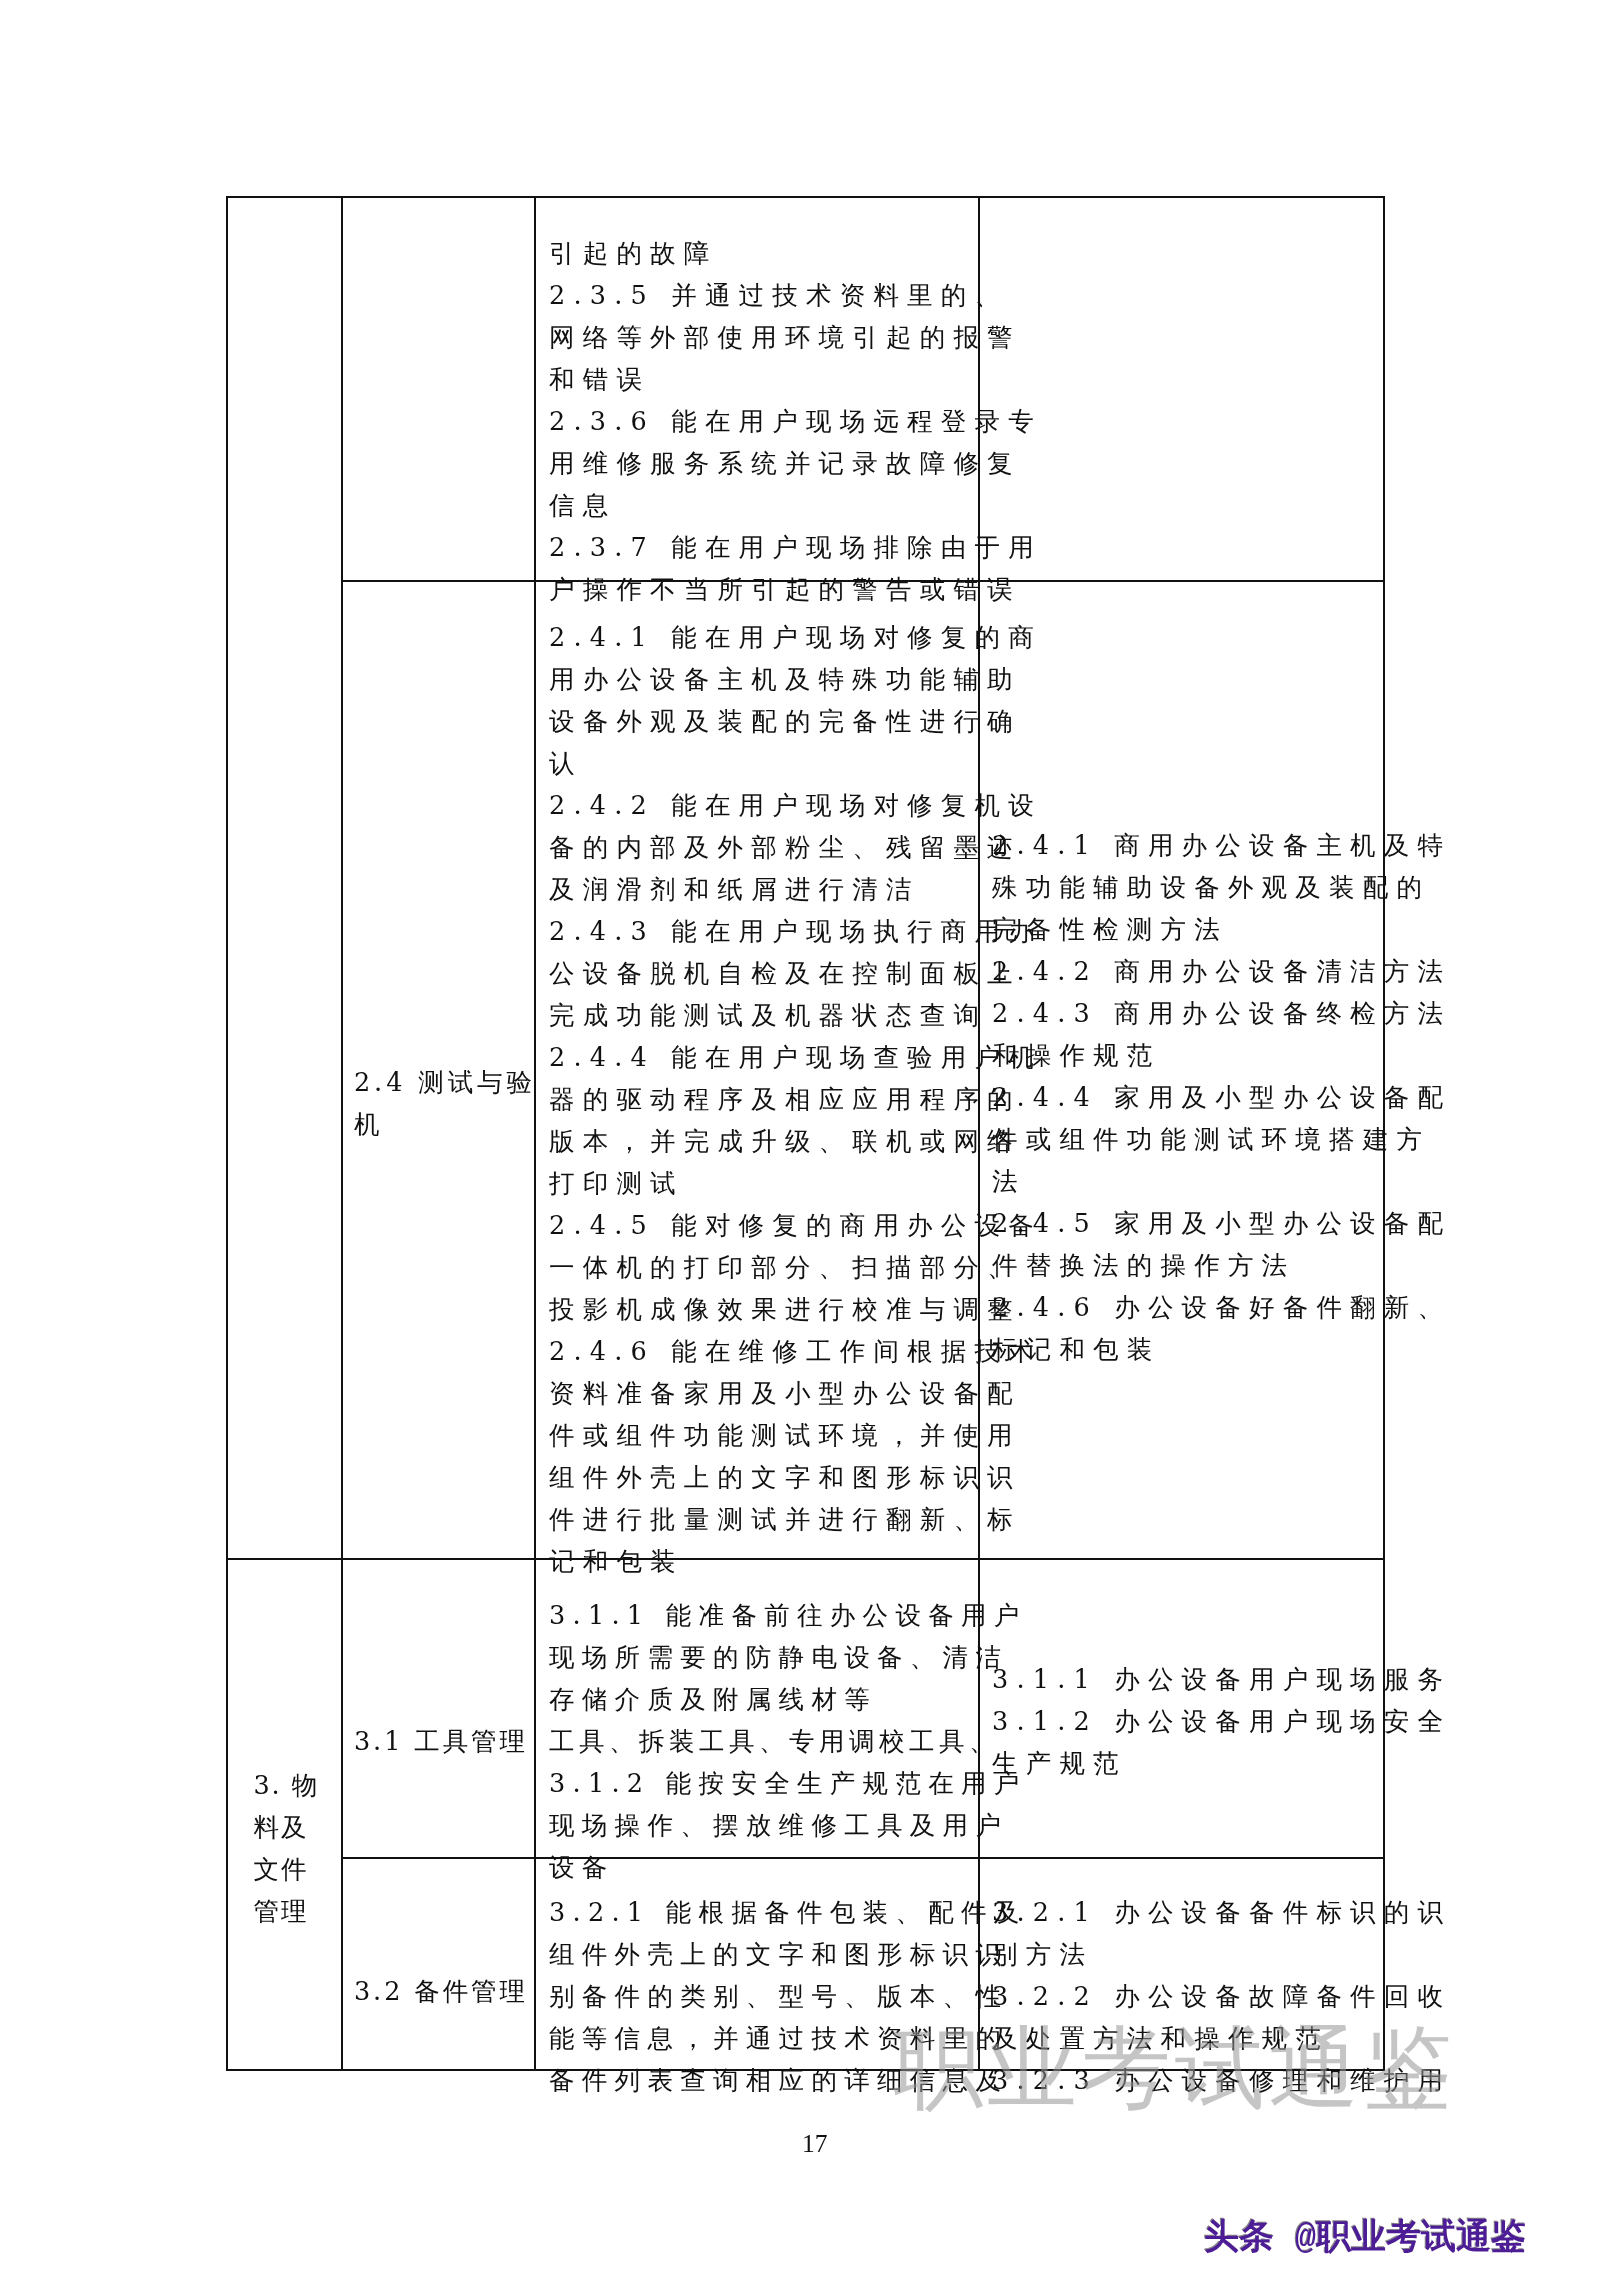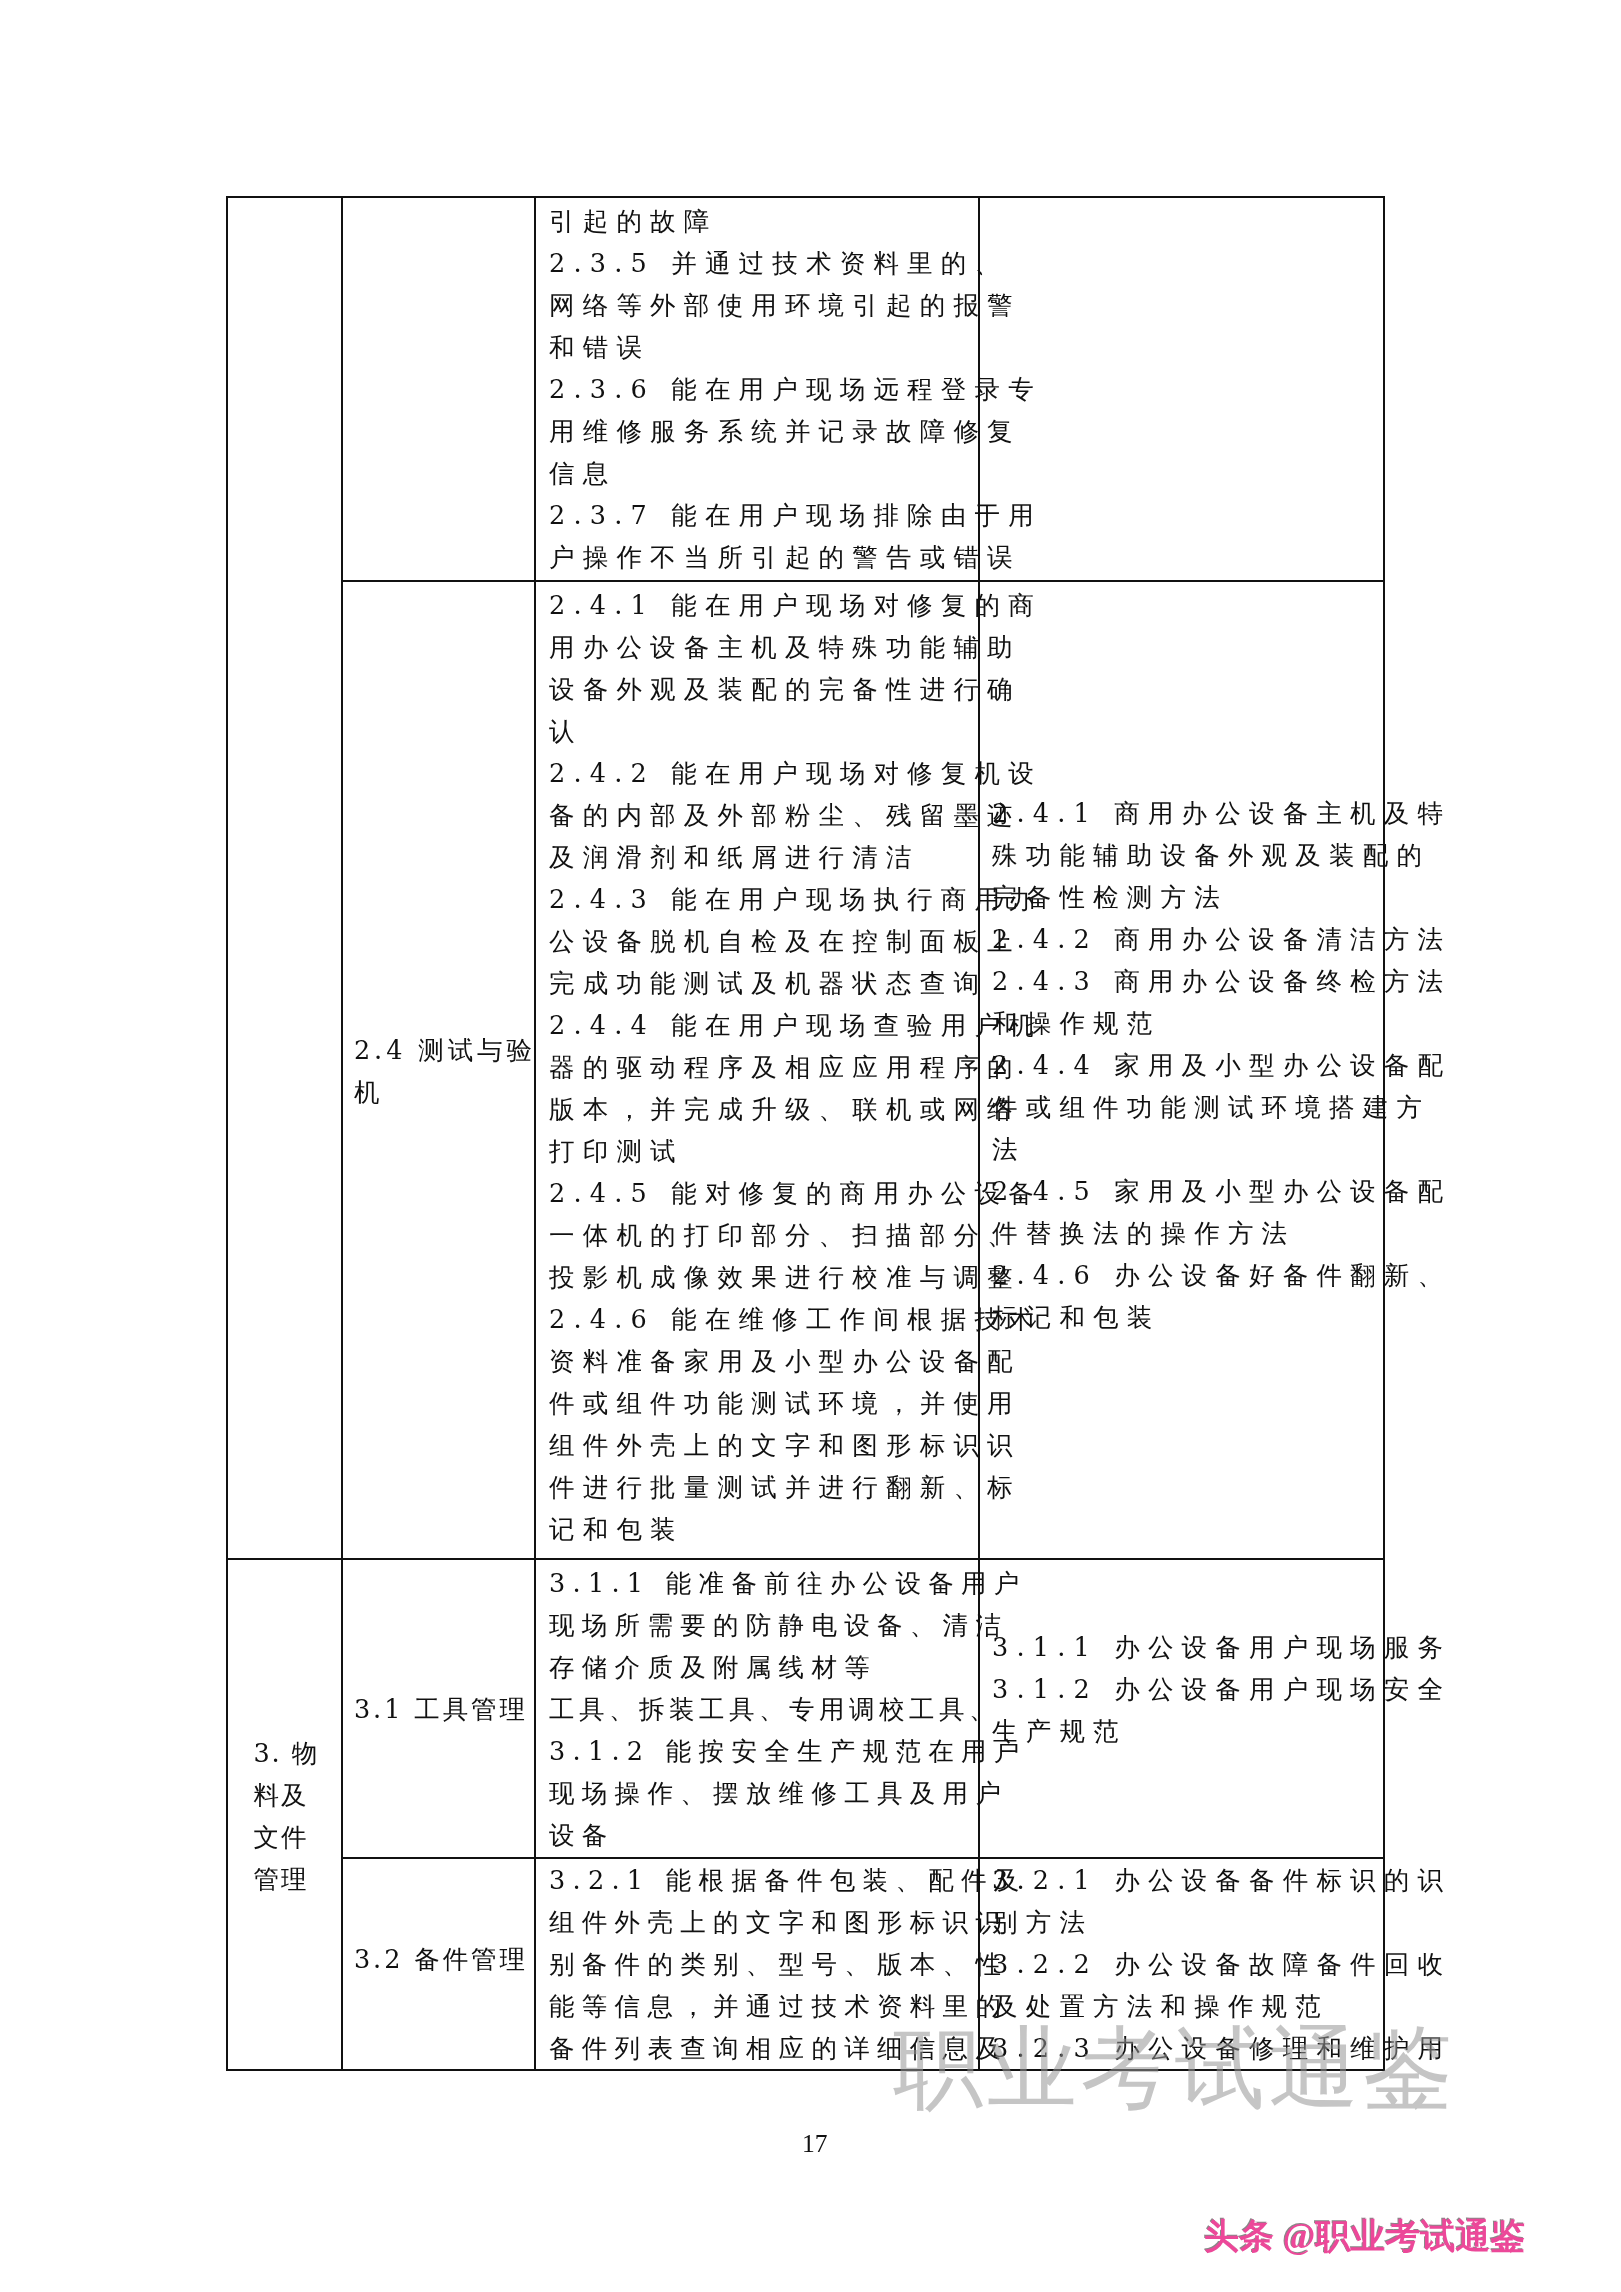--- a/index.html
+++ b/index.html
@@ -3,28 +3,28 @@
 <meta charset="utf-8">
 <style>
   html, body { margin:0; padding:0; background:#ffffff; }
   body { width:1621px; height:2293px; position:relative; overflow:hidden;
          font-family:"DejaVu Serif","Liberation Serif",serif; color:#111; }
   .page { position:absolute; left:0; top:0; width:1621px; height:2293px; background:#fff; }
   .tbl { position:absolute; left:226px; top:196px; width:1158px; height:1874px; }
   .line-h, .line-v { position:absolute; background:#111; }
   .line-h { height:2px; }
   .line-v { width:2px; }
-  .cell { position:absolute; box-sizing:border-box; }
+  .cell { position:absolute; box-sizing:border-box;margin-top:32px; }
   .txt { font-size:25.5px; line-height:42px; letter-spacing:8.2px; white-space:nowrap; }
   .ln { display:block; height:42px; }
   .pagenum { position:absolute; left:802px; top:2129px; font-size:25.5px; font-family:"Liberation Serif",serif; }
   .wm-big { position:absolute; left:845px; top:2019px; font-size:90px; color:rgba(150,150,150,0.55);
             font-family:"DejaVu Sans","Liberation Sans",sans-serif; letter-spacing:3.9px; white-space:nowrap; line-height:98px;margin-left:48px; }
-  .wm-small { position:absolute; left:1204px; top:2213px; font-size:35px; font-weight:bold; color:#ec4899;
-              font-family:Liberation Serif, serif; white-space:nowrap;
+  .wm-small { position:absolute; left:1204px; top:2213px; font-size:35px; font-weight:bold; color:#4c1d95;
+              font-family:Liberation Mono, monospace; white-space:nowrap;
               text-shadow:2px 2px 0 #ffffff, -1px -1px 0 #888; }
 </style>
 </head>
 <body>
 
 <div class="page">
 
   <div class="tbl">
 
     <div class="line-h" style="left:0;top:0;width:1158px;"></div>

